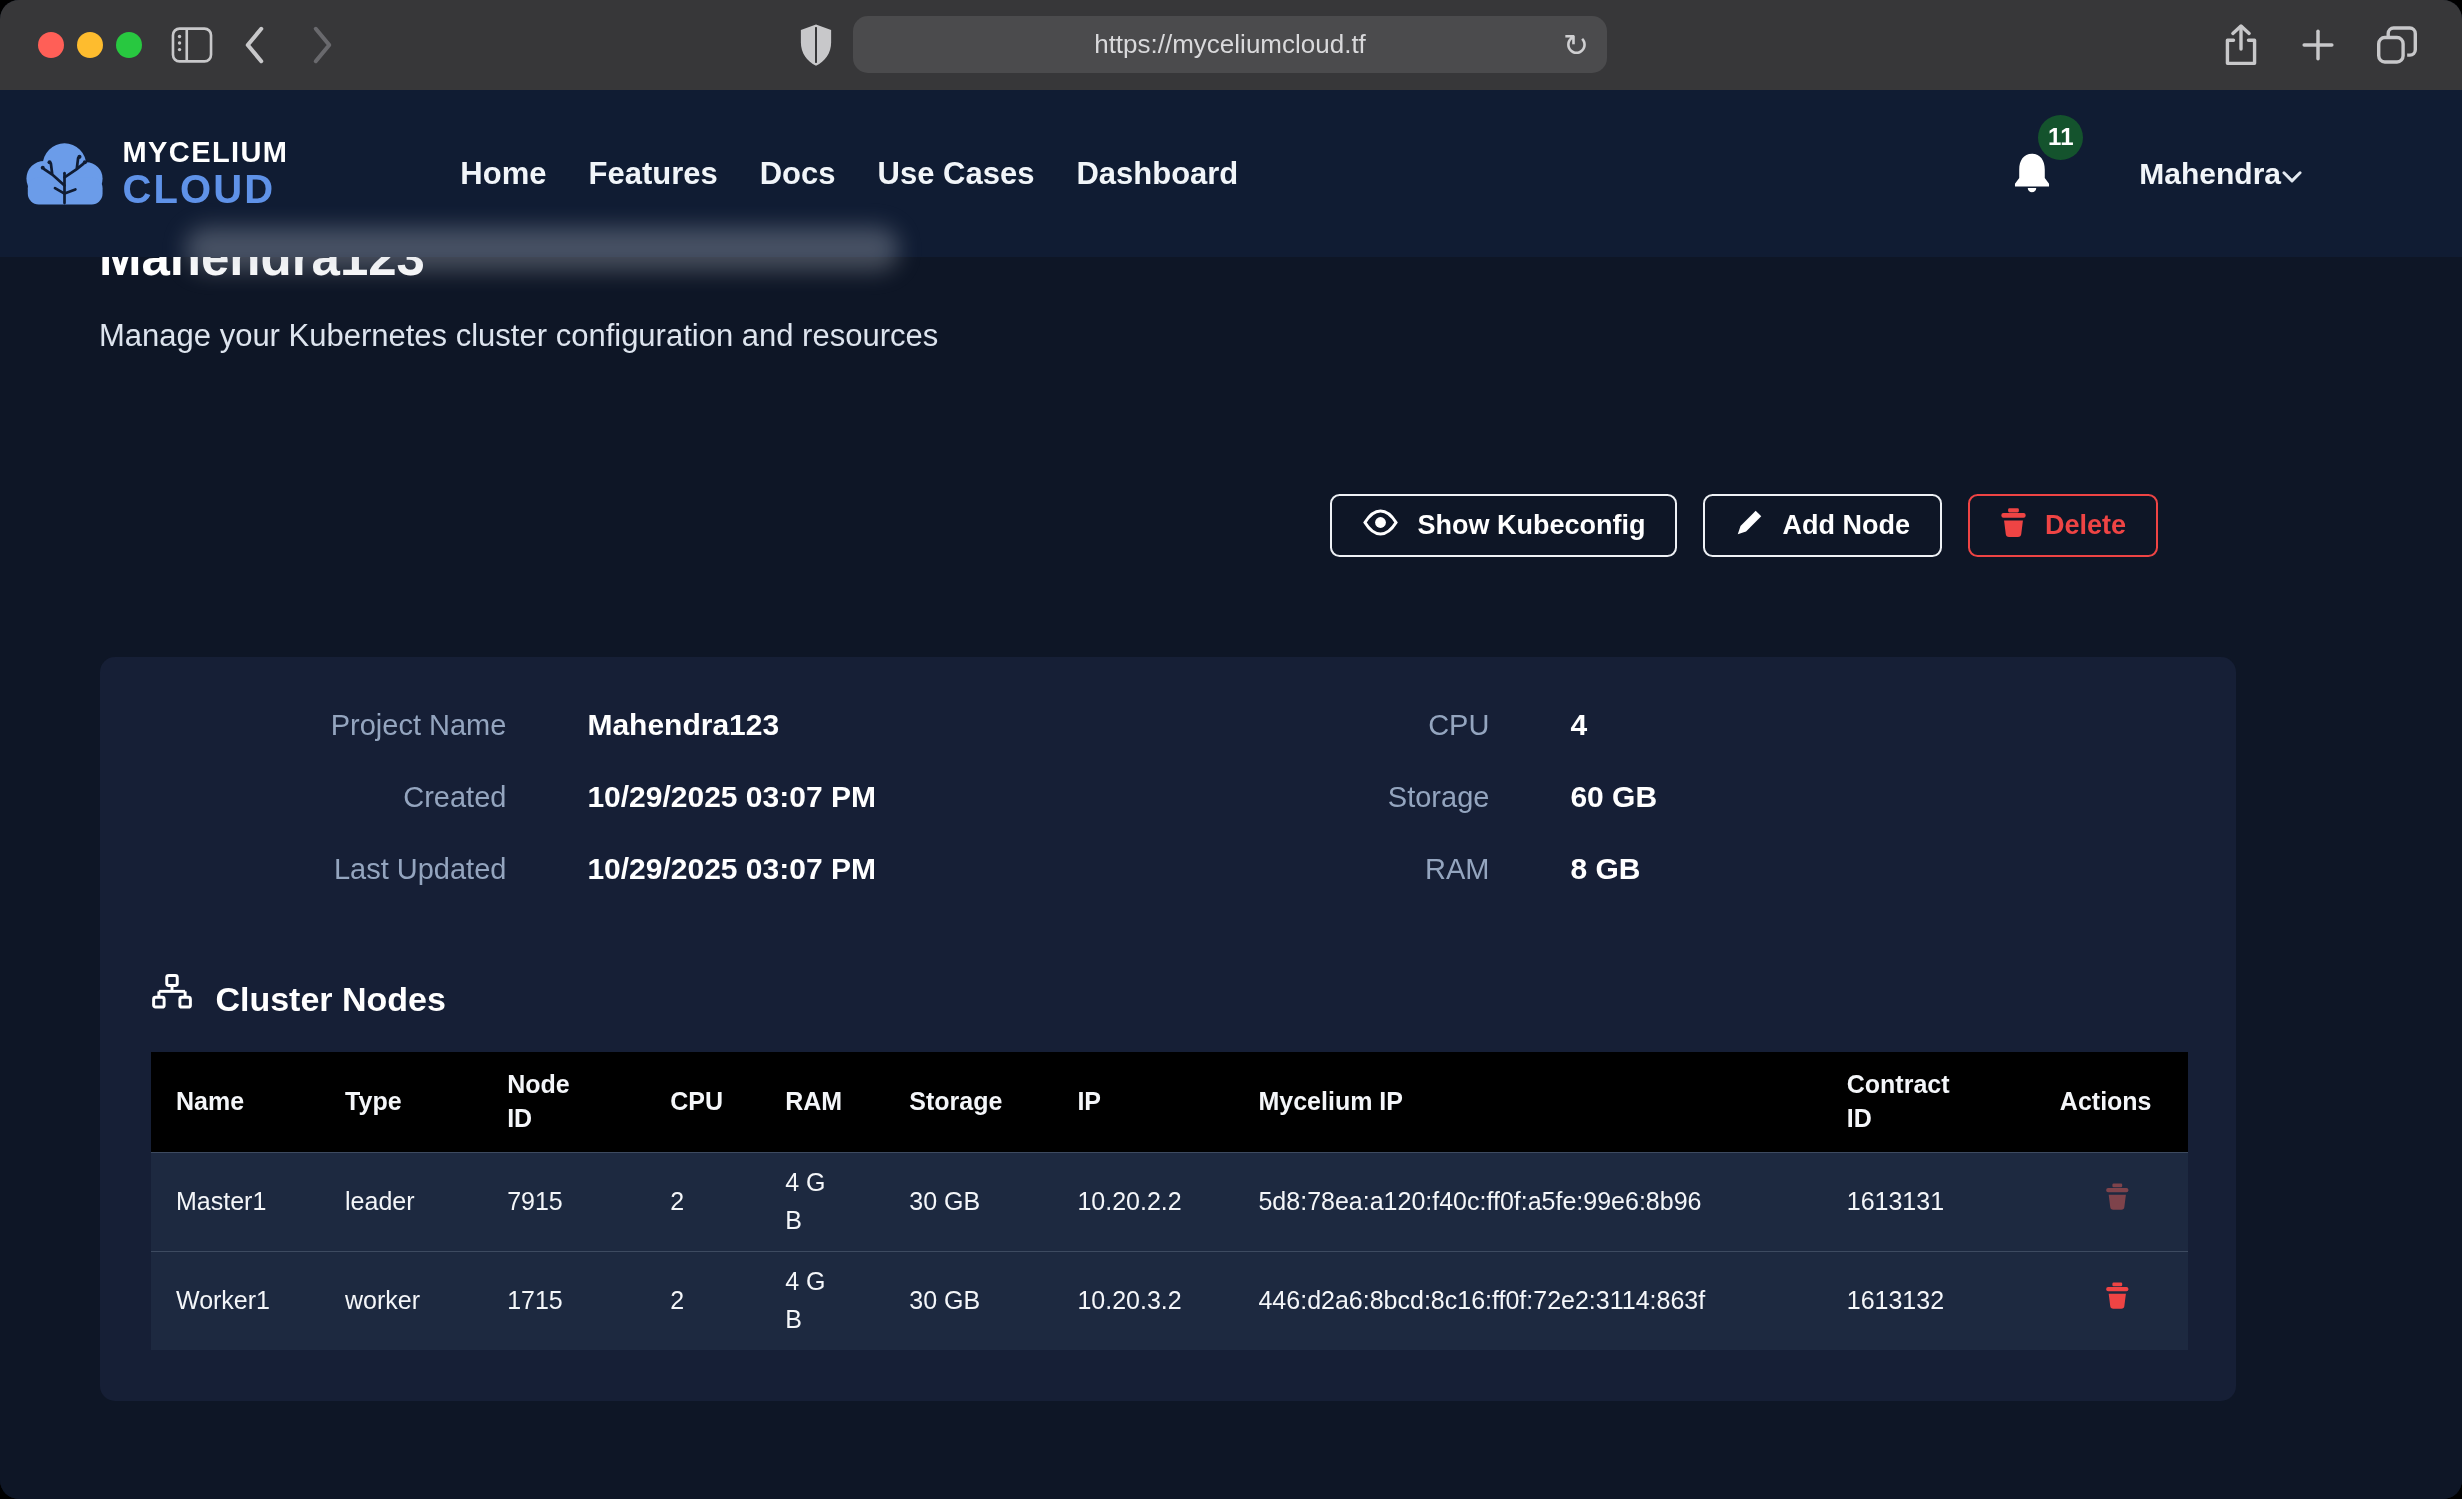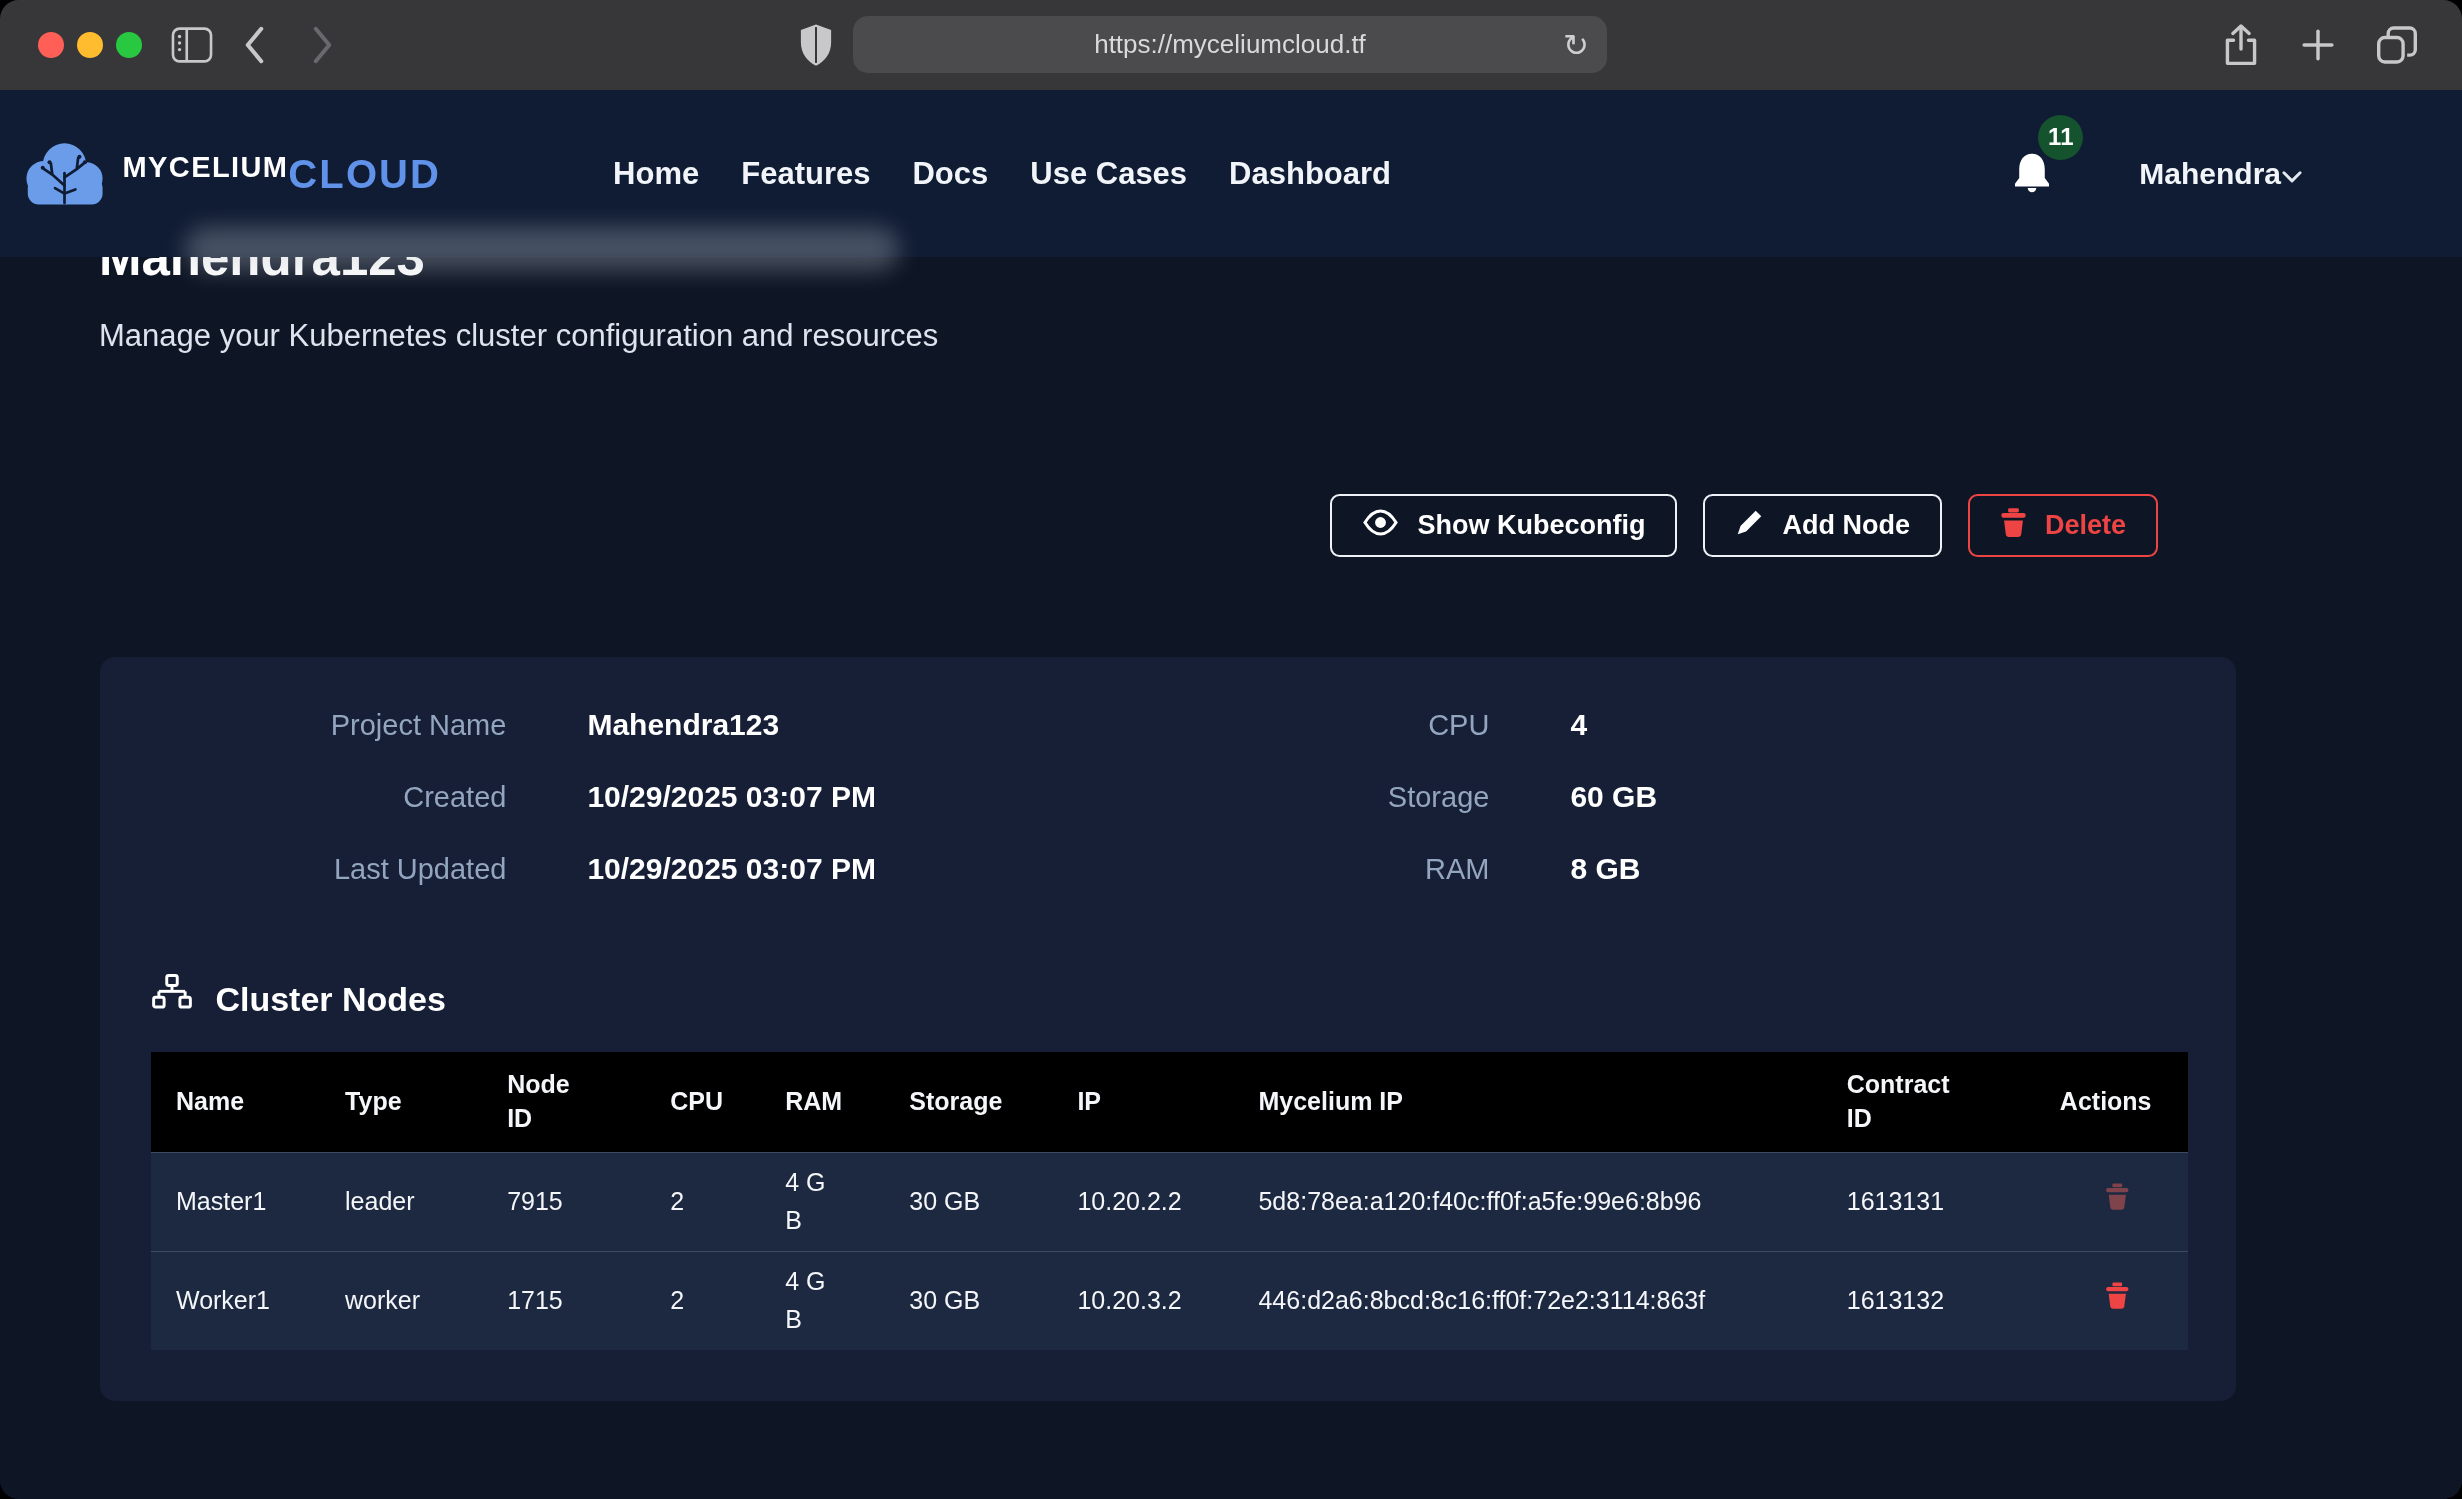--- a/index.html
+++ b/index.html
@@ -25,21 +25,21 @@
   .url-text { color:#d9d9db; font-size:26px; }
   .reload { position:absolute; right:18px; top:50%; transform:translateY(-50%);
             color:#cfcfd1; font-size:31px; line-height:1; }
   .right-icons { right:44px; gap:40px; }
 
   
   .site { position:relative; flex:1; background:#0e1626; overflow:hidden; }
   .site-header { position:relative; z-index:2; height:167px; background:#101c33;
                  display:flex; align-items:center; padding:0 159px 0 20.5px; }
   .logo { display:flex; align-items:center; gap:15px; }
-  .wordmark { display:flex; line-height:1; }
+  .wordmark { display:flex; flex-direction:column; line-height:1; }
   .brand1 { color:#ffffff; font-size:29px; font-weight:800; letter-spacing:1.4px; }
   .brand2 { color:#5f92e8; font-size:40px; font-weight:800; letter-spacing:2.1px; margin-top:1.4px; }
   .nav-links { display:flex; gap:42px; margin-left:172px; }
   .nav-link { color:#f1f5f9; font-size:31px; font-weight:600; cursor:pointer; }
   .header-right { margin-left:auto; display:flex; align-items:center; gap:87px; }
   .bell-wrap { position:relative; }
   .badge { position:absolute; top:-36px; left:26px; min-width:45px; height:45px; padding:0 6.8px;
            border-radius:23px; background:#14532d; color:#fff; font-size:24px; font-weight:700;
            display:flex; align-items:center; justify-content:center; }
   .user { display:flex; align-items:center; gap:0; color:#f1f5f9; font-size:30px; font-weight:600; cursor:pointer; }

